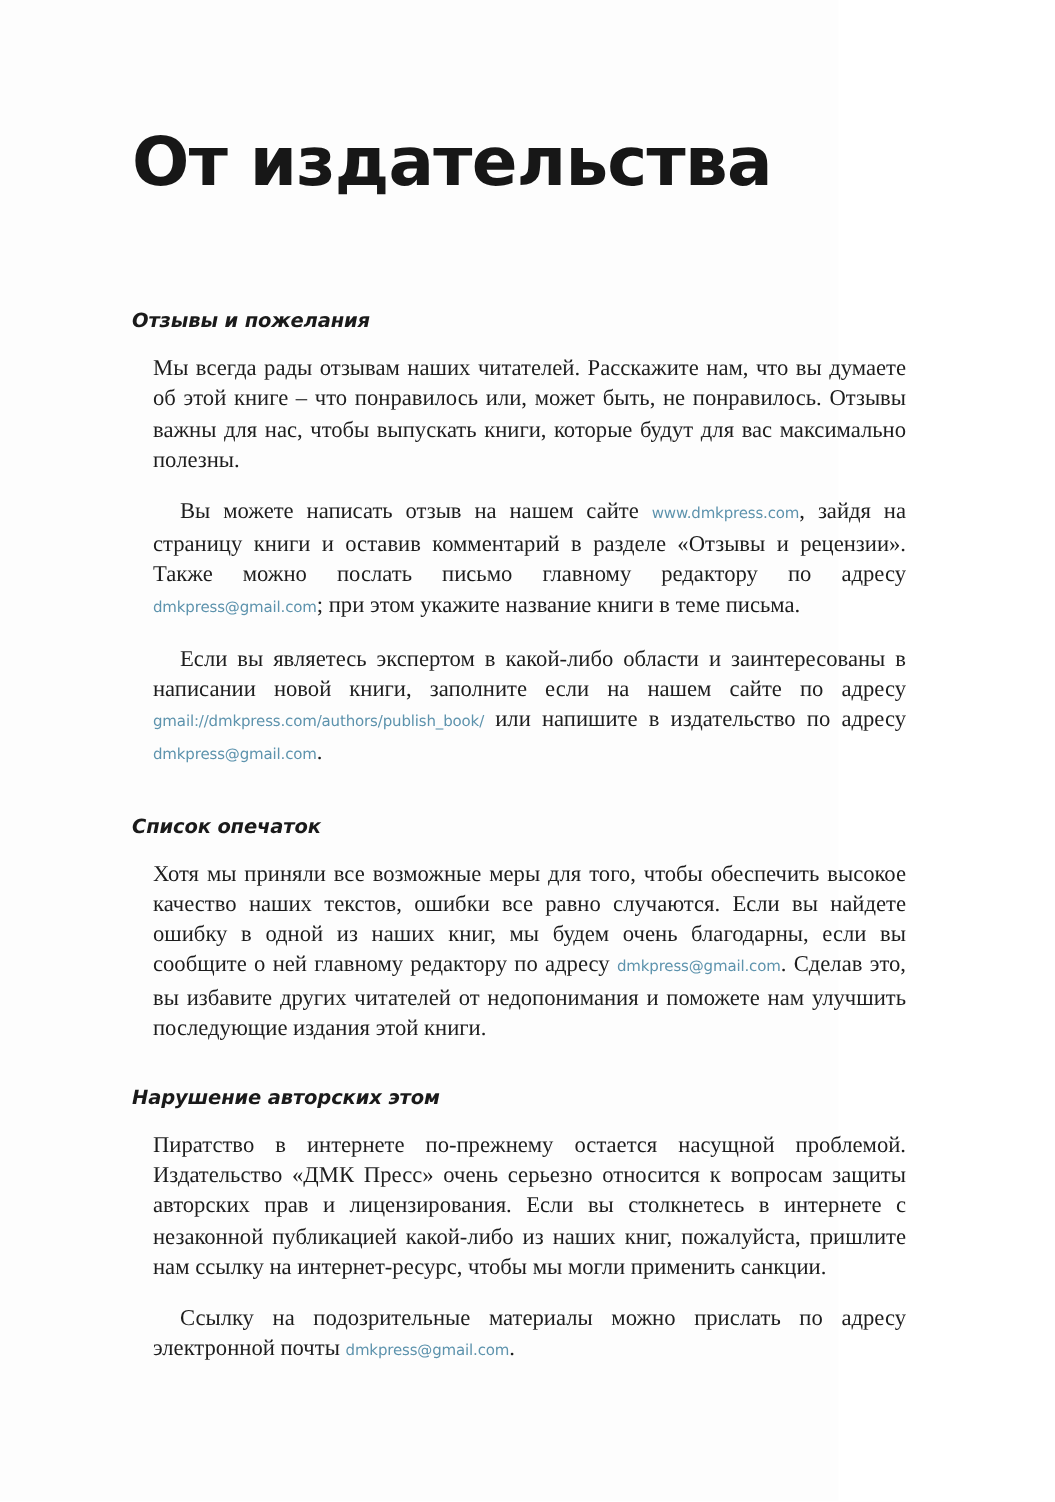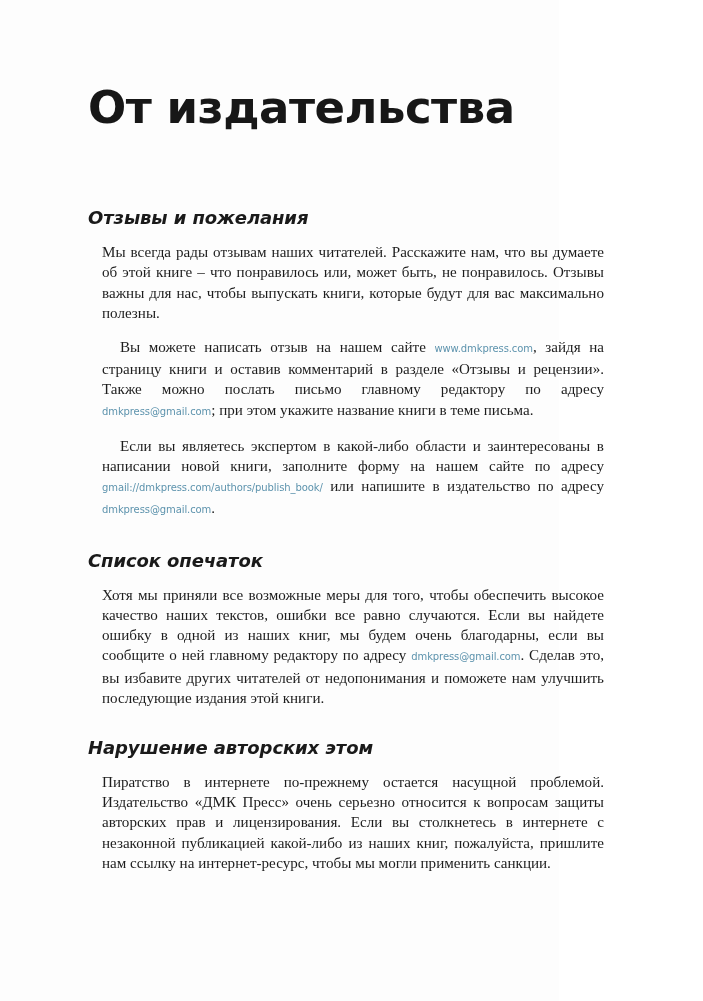--- a/index.html
+++ b/index.html
@@ -38,21 +38,21 @@
     margin: 0;
     padding-top: 84px;
   }
   .section {
     margin-top: 0;
   }
   .section-heading {
     font-family: "DejaVu Sans", "Liberation Sans", sans-serif;
     font-weight: bold;
     font-style: italic;
-    font-size: 18px;
+    font-size: 13px;
     color: #1a1a1a;
     margin: 0;
     letter-spacing: -0.1px;
   }
   .sec-reviews { margin-top: 76px; }
   .sec-errata  { margin-top: 29px; }
   .sec-piracy  { margin-top: 29px; }
 
   .section-heading + p { margin-top: 11px; }
 
@@ -90,36 +90,39 @@
 
       <p class="para">
         <span>Мы всегда рады отзывам наших читателей. Расскажите нам, что вы думаете об этой книге – что понравилось или, может быть, не понравилось. Отзывы важны для нас, чтобы выпускать книги, которые будут для вас максимально полезны.</span>
       </p>
 
       <p class="para indent">
         <span>Вы можете написать отзыв на нашем сайте </span><a class="lnk" href="#">www.dmkpress.com</a><span>, зайдя на страницу книги и оставив комментарий в разделе «Отзывы и рецензии». Также можно послать письмо главному редактору по адресу </span><a class="lnk" href="#">dmkpress@gmail.com</a><span>; при этом укажите название книги в теме письма.</span>
       </p>
 
       <p class="para indent">
-        <span>Если вы являетесь экспертом в какой-либо области и заинтересованы в написании новой книги, заполните форму на нашем сайте по адресу </span><a class="lnk" href="#">gmail://dmkpress.com/authors/publish_book/</a><span> или напишите в издательство по адресу </span><a class="lnk" href="#">dmkpress@gmail.com</a><span>.</span>
+        <span>Если вы являетесь экспертом в какой-либо области и заинтересованы в написании новой книги, заполните если на нашем сайте по адресу </span><a class="lnk" href="#">gmail://dmkpress.com/authors/publish_book/</a><span> или напишите в издательство по адресу </span><a class="lnk" href="#">dmkpress@gmail.com</a><span>.</span>
       </p>
     </div>
 
     <div class="section sec-errata">
       <h2 class="section-heading">Список опечаток</h2>
 
       <p class="para">
         <span>Хотя мы приняли все возможные меры для того, чтобы обеспечить высокое качество наших текстов, ошибки все равно случаются. Если вы найдете ошибку в одной из наших книг, мы будем очень благодарны, если вы сообщите о ней главному редактору по адресу </span><a class="lnk" href="#">dmkpress@gmail.com</a><span>. Сделав это, вы избавите других читателей от недопонимания и поможете нам улучшить последующие издания этой книги.</span>
       </p>
     </div>
 
     <div class="section sec-piracy">
       <h2 class="section-heading">Нарушение авторских этом</h2>
 
       <p class="para">
         <span>Пиратство в интернете по-прежнему остается насущной проблемой. Издательство «ДМК Пресс» очень серьезно относится к вопросам защиты авторских прав и лицензирования. Если вы столкнетесь в интернете с незаконной публикацией какой-либо из наших книг, пожалуйста, пришлите нам ссылку на интернет-ресурс, чтобы мы могли применить санкции.</span>
       </p>
 
+      <p class="para indent">
+        <span>Ссылку на подозрительные материалы можно прислать по адресу электронной почты </span><a class="lnk" href="#">dmkpress@gmail.com</a><span>.</span>
+      </p>
 
     </div>
 
   </div>
 </div>
 
 </body></html>

